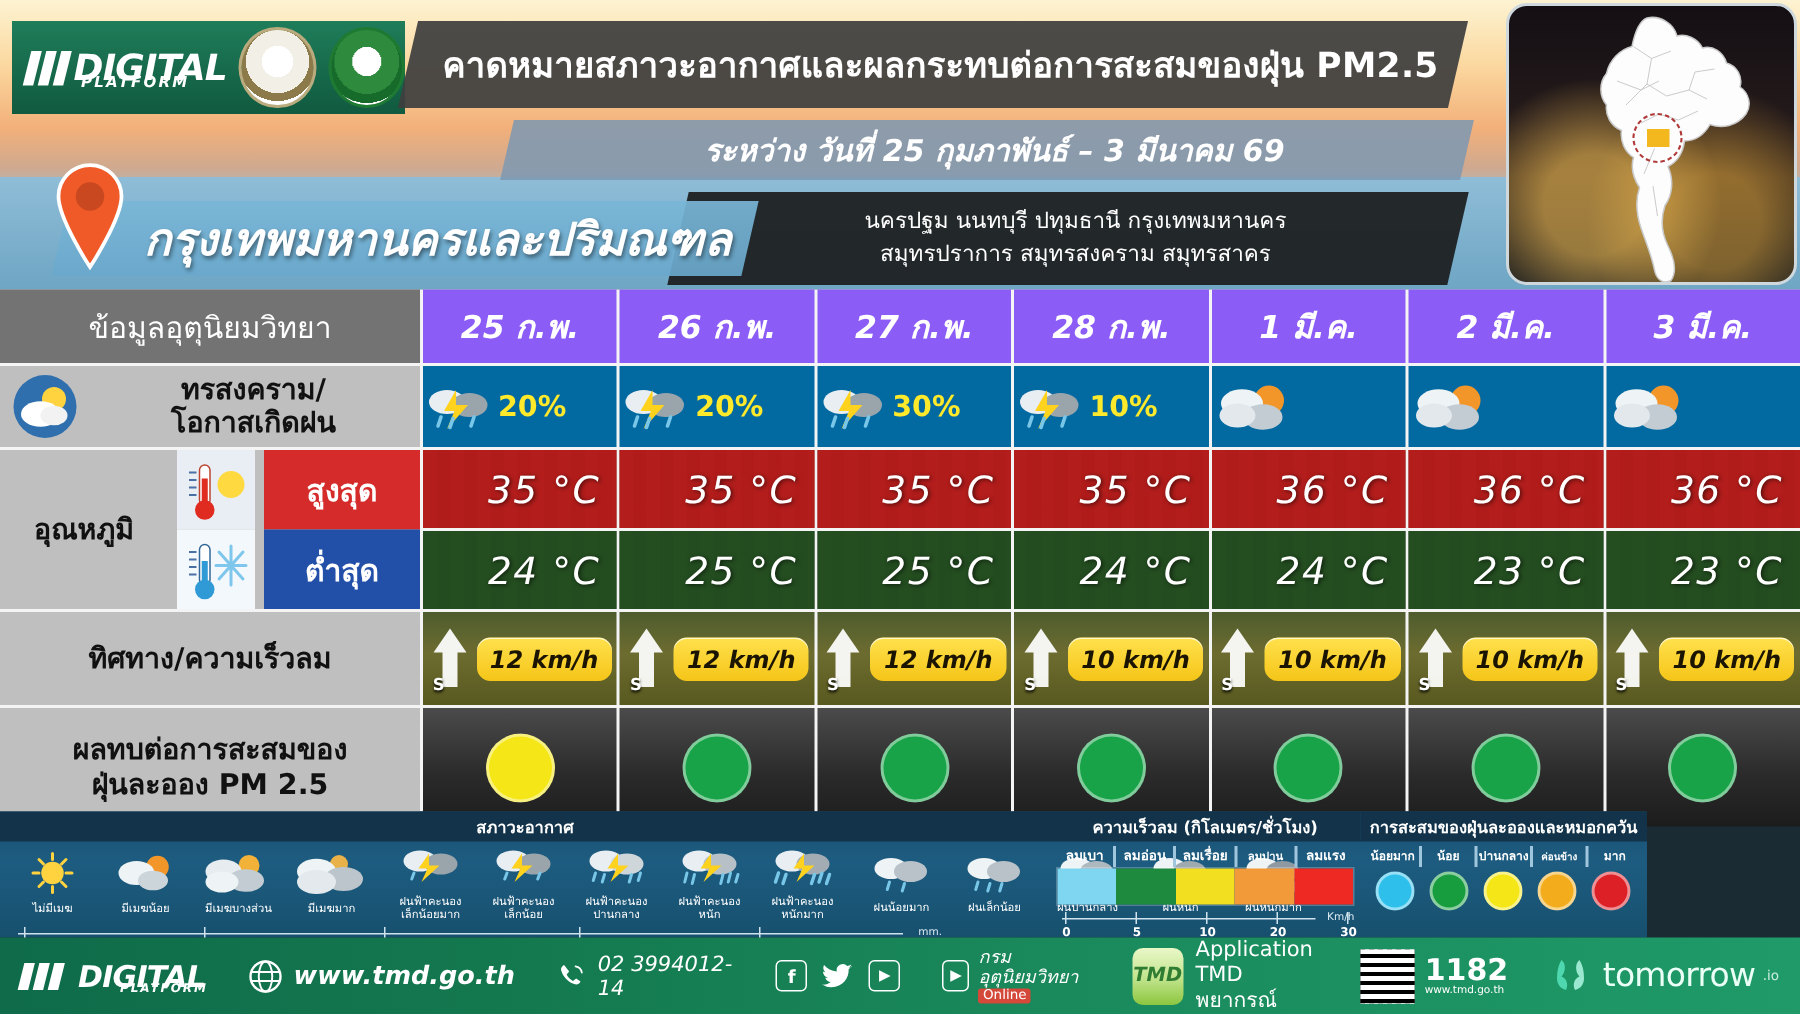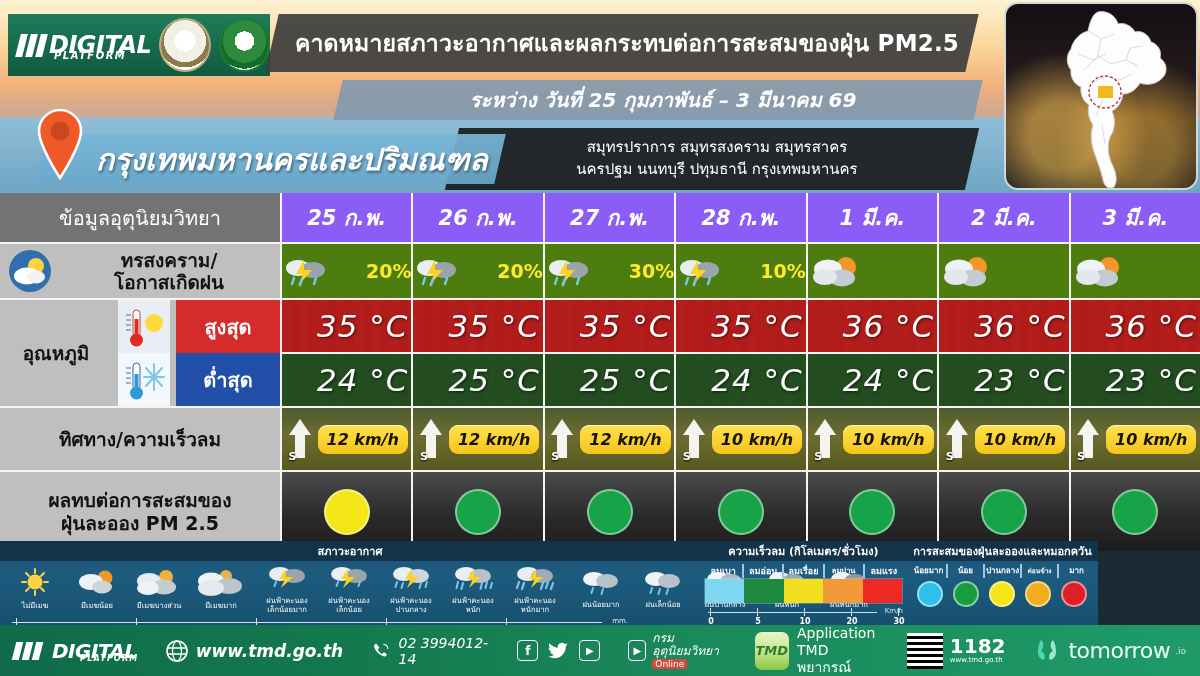--- a/index.html
+++ b/index.html
@@ -100,30 +100,30 @@
     background:#f4f4f4; gap:2px; padding:0 0 0 0;
   }
   .cell { position:relative; overflow:hidden; }
   .hdr-label { background:#737373; color:#fff; display:flex; align-items:center; justify-content:center;
                font-size:20px; font-weight:normal; }
   .hdr-date { background:#8b5cf6; color:#fff; display:flex; align-items:center; justify-content:center;
               font-size:21px; font-weight:bold; font-style:italic; }
   .rl { background:#bfbfbf; color:#111; display:flex; align-items:center; gap:6px;
         font-size:19px; font-weight:bold; }
   .rl-text { flex:1; text-align:center; line-height:1.18; }
-  .dark-cell { background:#4d7c0f; display:flex; align-items:center; justify-content:space-between; gap:4px; }
+  .dark-cell { background:#0369a1; display:flex; align-items:center; justify-content:flex-start; gap:4px; }
   .pct { color:#ffe92b; font-size:19px; font-weight:bold; }
 
   .hot { background: linear-gradient(0deg, rgba(190,24,24,.84), rgba(190,24,24,.84)),
                     repeating-linear-gradient(90deg,#7a3a30 0 9px,#6a3028 9px 18px);
          display:flex; align-items:center; justify-content:center; }
   .cold { background: linear-gradient(0deg, rgba(32,78,30,.86), rgba(32,78,30,.86)),
                     repeating-linear-gradient(90deg,#3c4a2e 0 9px,#33402a 9px 18px);
           display:flex; align-items:center; justify-content:center; }
-  .temp-val { color:#fff; font-size:31px; font-style:italic; font-weight:500;
+  .temp-val { color:#fff; font-size:25px; font-style:italic; font-weight:500;
               text-shadow:1px 1px 3px rgba(0,0,0,.6); letter-spacing:1px;margin-left:32px; }
 
   .wind-cell { background: linear-gradient(180deg,#4e5c2e 0%, #6d6c30 45%, #58591f 100%);
                display:flex; align-items:center; justify-content:center; gap:4px; }
   .wind-arrow { position:relative; width:28px; height:46px; flex:0 0 auto; }
   .wind-dir { position:absolute; left:3px; bottom:-1px; color:#fff; font-size:11px; font-weight:bold;
               text-shadow:0 1px 2px #000; }
   .wind-pill { background: linear-gradient(180deg,#ffe14d 0%,#f5c518 100%);
                border-radius:9px; padding:5px 9px; color:#1a1400; font-size:16px;
                font-weight:bold; font-style:italic; white-space:nowrap;
@@ -214,22 +214,22 @@
     </div>
 
     <div class="title-bar"></div>
     <div class="title-bar-txt">คาดหมายสภาวะอากาศและผลกระทบต่อการสะสมของฝุ่น PM2.5</div>
 
     <div class="date-bar"></div>
     <div class="date-bar-txt">ระหว่าง วันที่ 25 กุมภาพันธ์ – 3 มีนาคม 69</div>
 
     <div class="prov-bar"></div>
     <div class="prov-bar-txt">
+      <span>นครปฐม นนทบุรี ปทุมธานี กรุงเทพมหานคร</span>
       <span>สมุทรปราการ สมุทรสงคราม สมุทรสาคร</span>
-      <span>นครปฐม นนทบุรี ปทุมธานี กรุงเทพมหานคร</span>
     </div>
 
     <div class="region-bar"></div>
     <svg class="pin" viewBox="0 0 52 72">
       <path d="M26 2C14.4 2 5 11.4 5 23c0 15 21 47 21 47s21-32 21-47C47 11.4 37.6 2 26 2z" fill="#f05a28" stroke="#fff" stroke-width="2.5"></path>
       <circle cx="26" cy="23" r="9.5" fill="#c9481f"></circle>
     </svg>
     <div class="region-txt">กรุงเทพมหานครและปริมณฑล</div>
 
     <div class="map-card">

